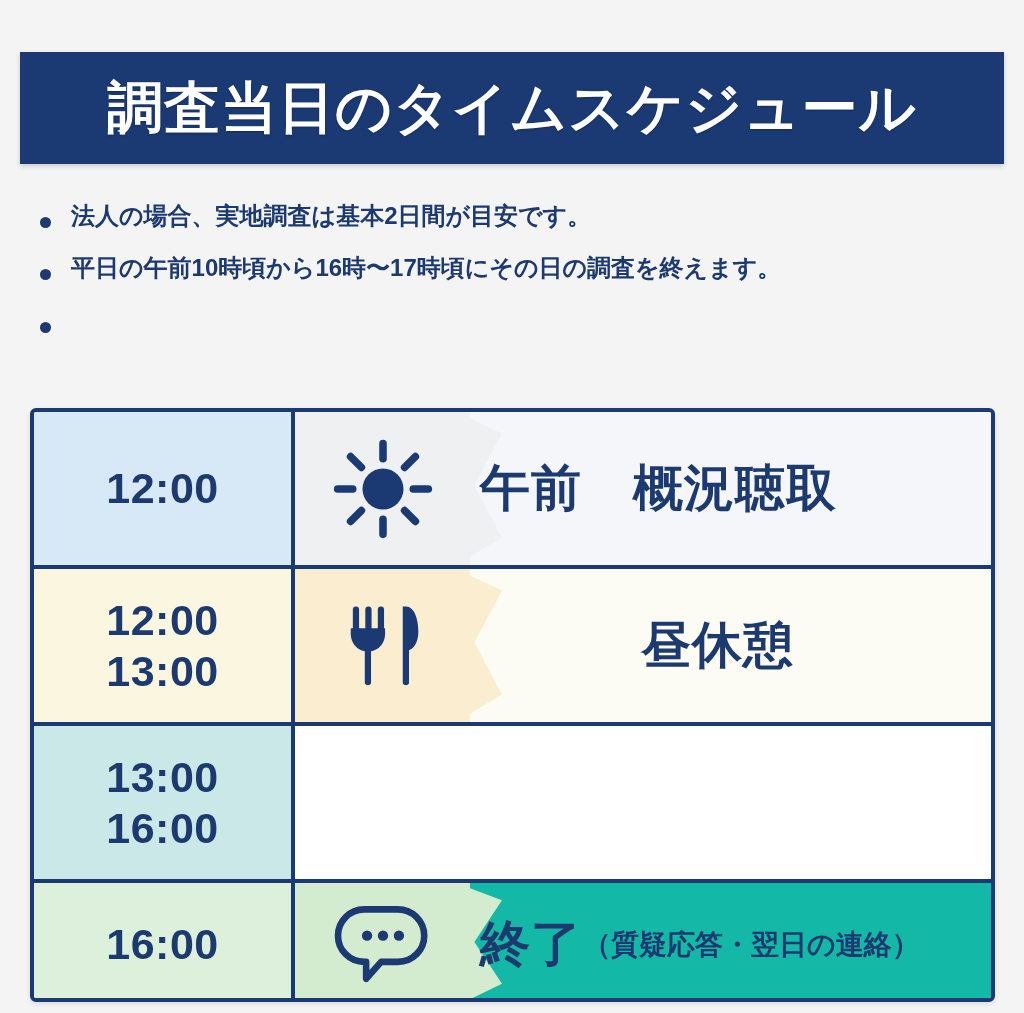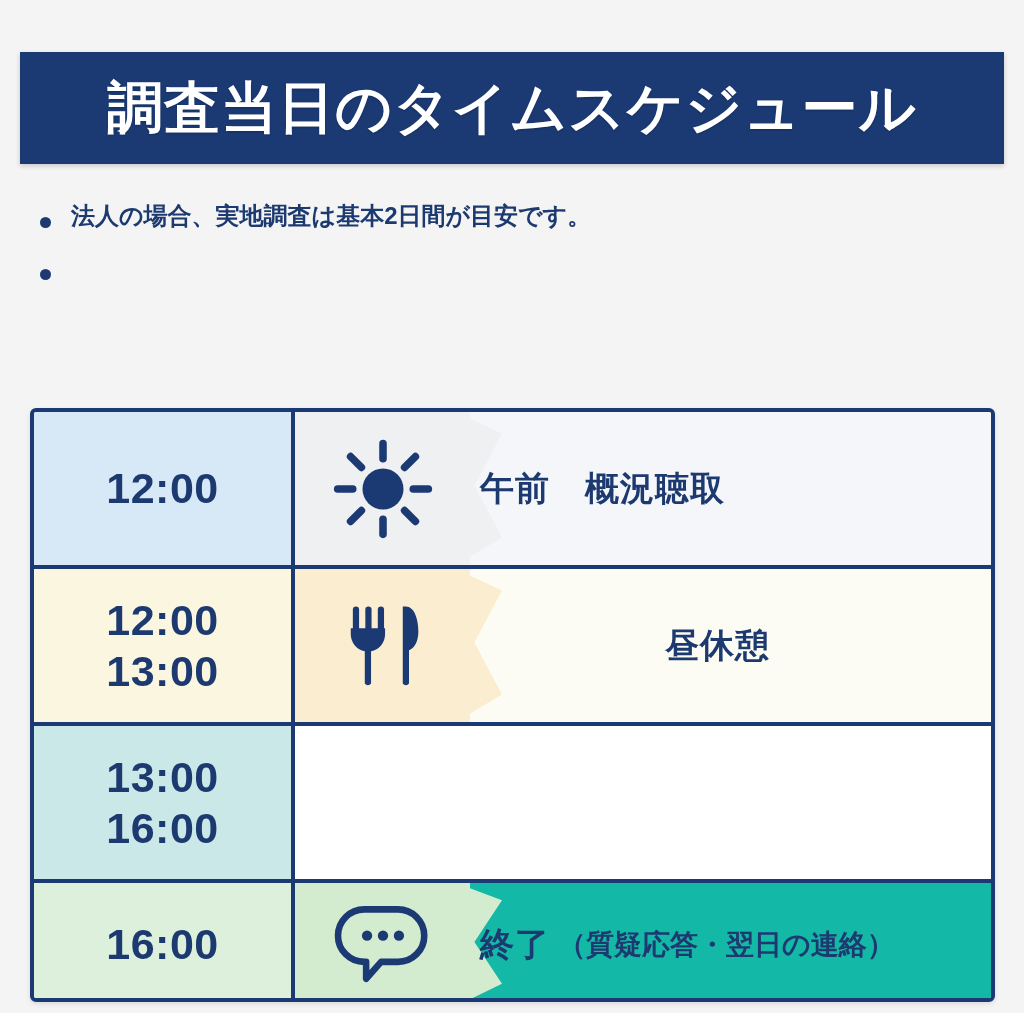--- a/index.html
+++ b/index.html
@@ -158,32 +158,32 @@
     align-items: center;
     padding-left: 10px;
     box-sizing: border-box;
   }
   .label-box.center {
     justify-content: center;
     padding-left: 0;
     padding-right: 26px;
   }
   .label-main {
-    font-size: 34px;
+    font-size: 50px;
     font-weight: 700;
     color: #1c3a70;
     white-space: nowrap;
     letter-spacing: 1px;
   }
   .label-sub {
     font-size: 28px;
     font-weight: 700;
     color: #1c3a70;
     white-space: nowrap;
-    margin-left: 8px;
+    margin-left: 1px;
   }
 
   
   .r1 .time-cell { background: #d7e8f7; }
   .r1 .content-cell { background: #f4f6fa; }
   .r1 .icon-zone { background: #eef0f2; }
   .r1 .icon-zone .wave {
     background: #eef0f2;
     clip-path: polygon(0 0, 100% 14%, 40% 48%, 100% 82%, 0 100%);
   }
@@ -219,20 +219,24 @@
 <body>
 
 <div class="header-banner">
   <div class="header-title">調査当日のタイムスケジュール</div>
 </div>
 
 <div class="bullet-list">
   <div class="bullet-item">
     <span class="bullet-dot"></span>
     <span class="bullet-text">法人の場合、実地調査は基本2日間が目安です。</span>
+  </div>
+  <div class="bullet-item">
+    <span class="bullet-dot"></span>
+    <span class="bullet-text">平日の午前10時頃から16時〜17時頃にその日の調査を終えます。</span>
   </div>
   <div class="bullet-item">
     <span class="bullet-dot"></span>
   </div>
 </div>
 
 <div class="schedule-table">
 
   <div class="sched-row r1 row-h-tall">
     <div class="time-cell">

